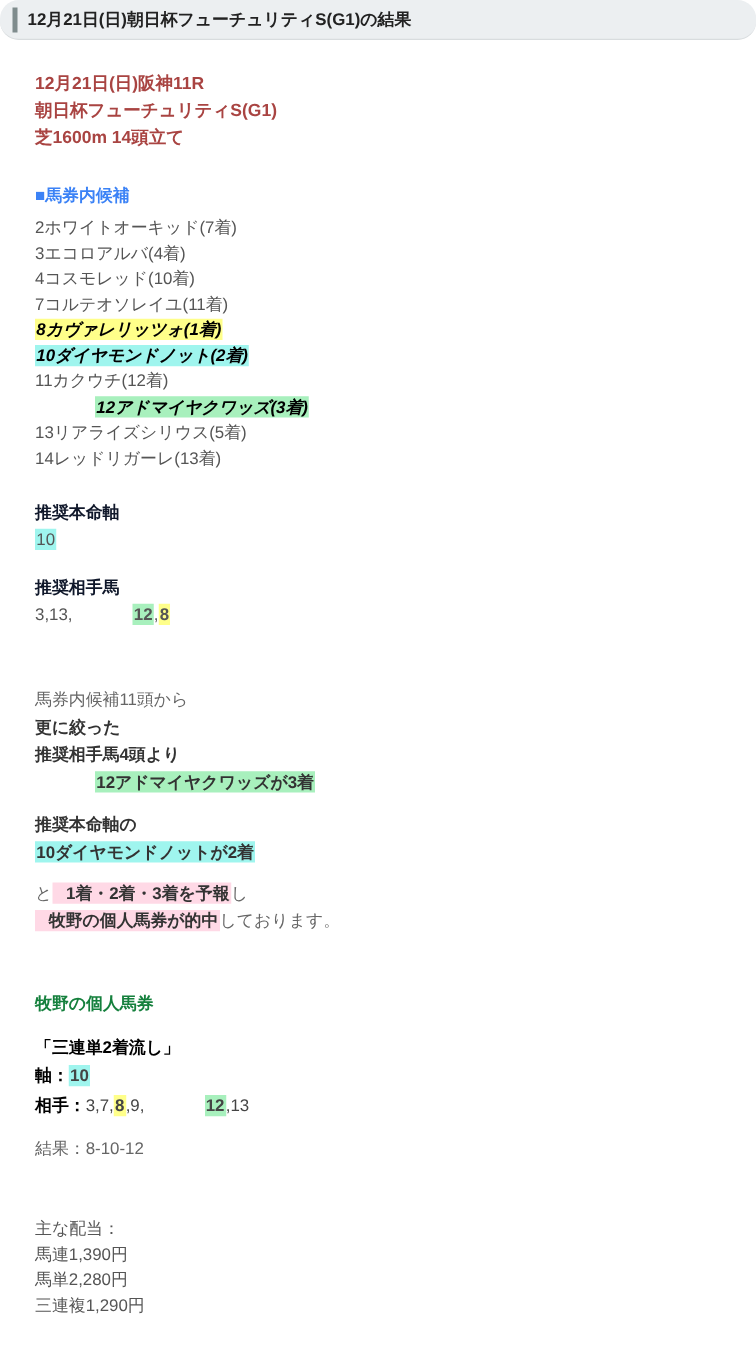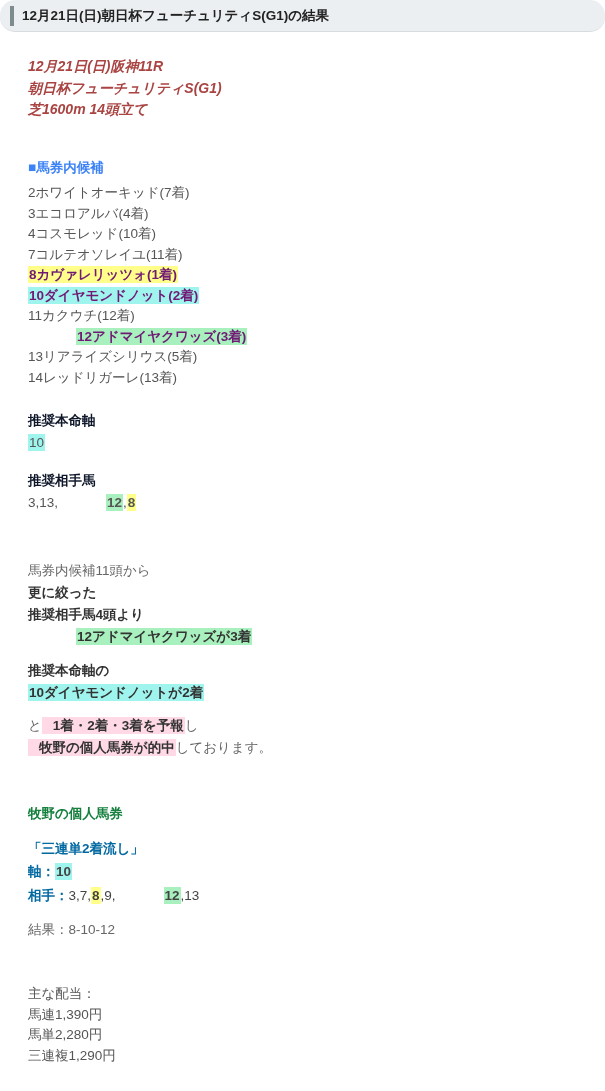--- a/index.html
+++ b/index.html
@@ -45,22 +45,21 @@
   }
   
   .content {
     padding: 24px 28px 20px 28px;
   }
   .race-head {
     color: #a94442;
     font-weight: bold;
     font-size: 14px;
     line-height: 1.55;
-    margin-bottom: 38px;
-    font-style: italic;
+    margin-bottom: 27px;
   }
   .race-head div { white-space: nowrap; }
 
   .section-title {
     font-weight: bold;
     font-size: 13.5px;
     color: #3b82f6;
     margin-bottom: 6px;
   }
   .horse-list {
@@ -69,21 +68,22 @@
     list-style: none;
   }
   .horse-list li {
     font-size: 13.5px;
     line-height: 1.52;
     color: #555555;
     white-space: nowrap;
   }
   .horse-list li.marked {
     font-weight: bold;
-    color: #701a75;
+    color: #000000;
+    font-style: italic;
   }
   .hl {
     padding: 1px 1px;
   }
   .hl-yellow { background: #ffff8a; }
   .hl-cyan   { background: #9ff5ee; }
   .hl-green  { background: #a8f0bd; margin-left: 48px; }
   .hl-pink   { background: #ffd9e6; padding-left: 11px; }
 
   .block {
@@ -120,21 +120,21 @@
     font-size: 13.5px;
     color: #15803d;
     margin-bottom: 14px;
   }
   .ticket-line {
     font-size: 13.5px;
     line-height: 1.72;
     color: #444444;
     white-space: nowrap;
   }
-  .ticket-line b { color: #0369a1; }
+  .ticket-line b { color: #000000; }
   .result-line {
     font-size: 13.5px;
     color: #666666;
     margin-top: 14px;
   }
   .payout-title {
     font-size: 13.5px;
     color: #555555;
     margin-bottom: 2px;
   }

